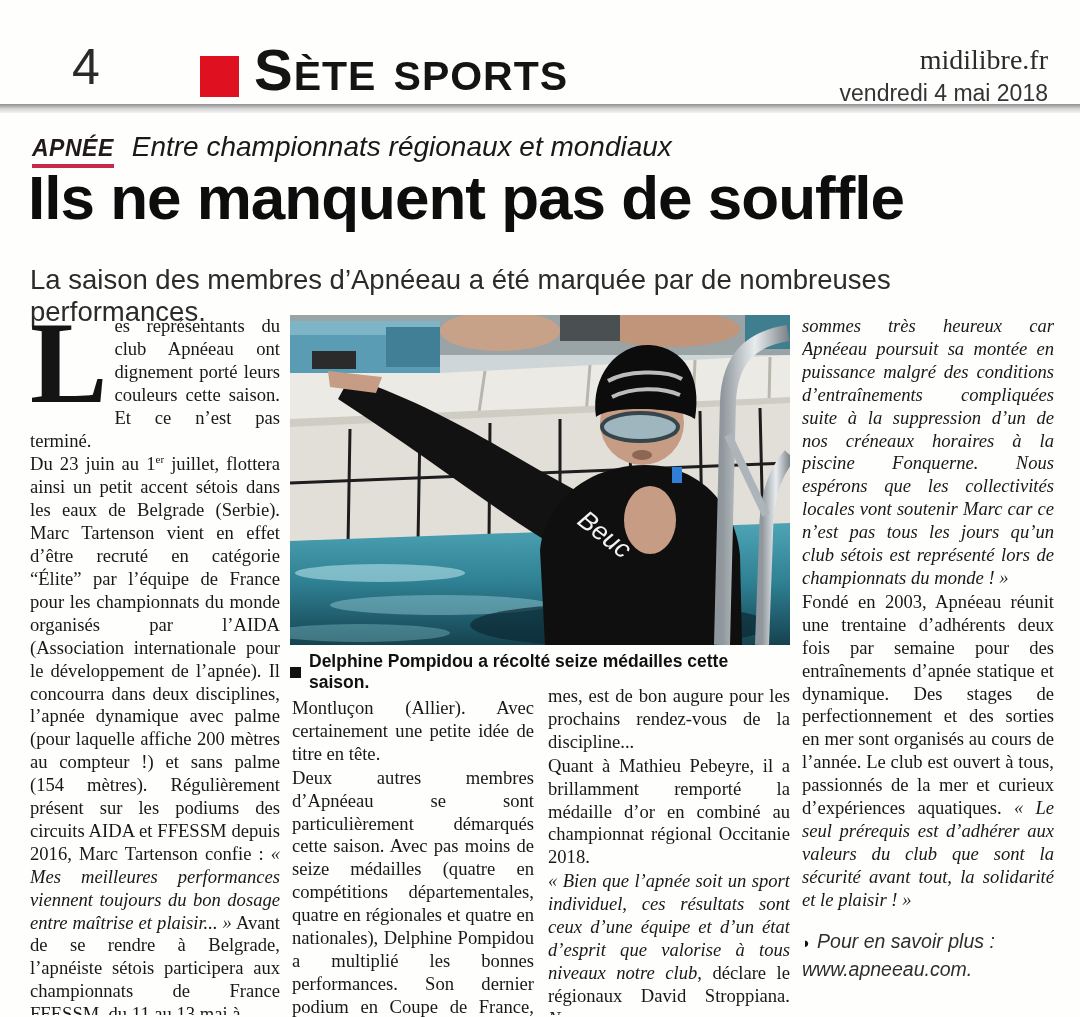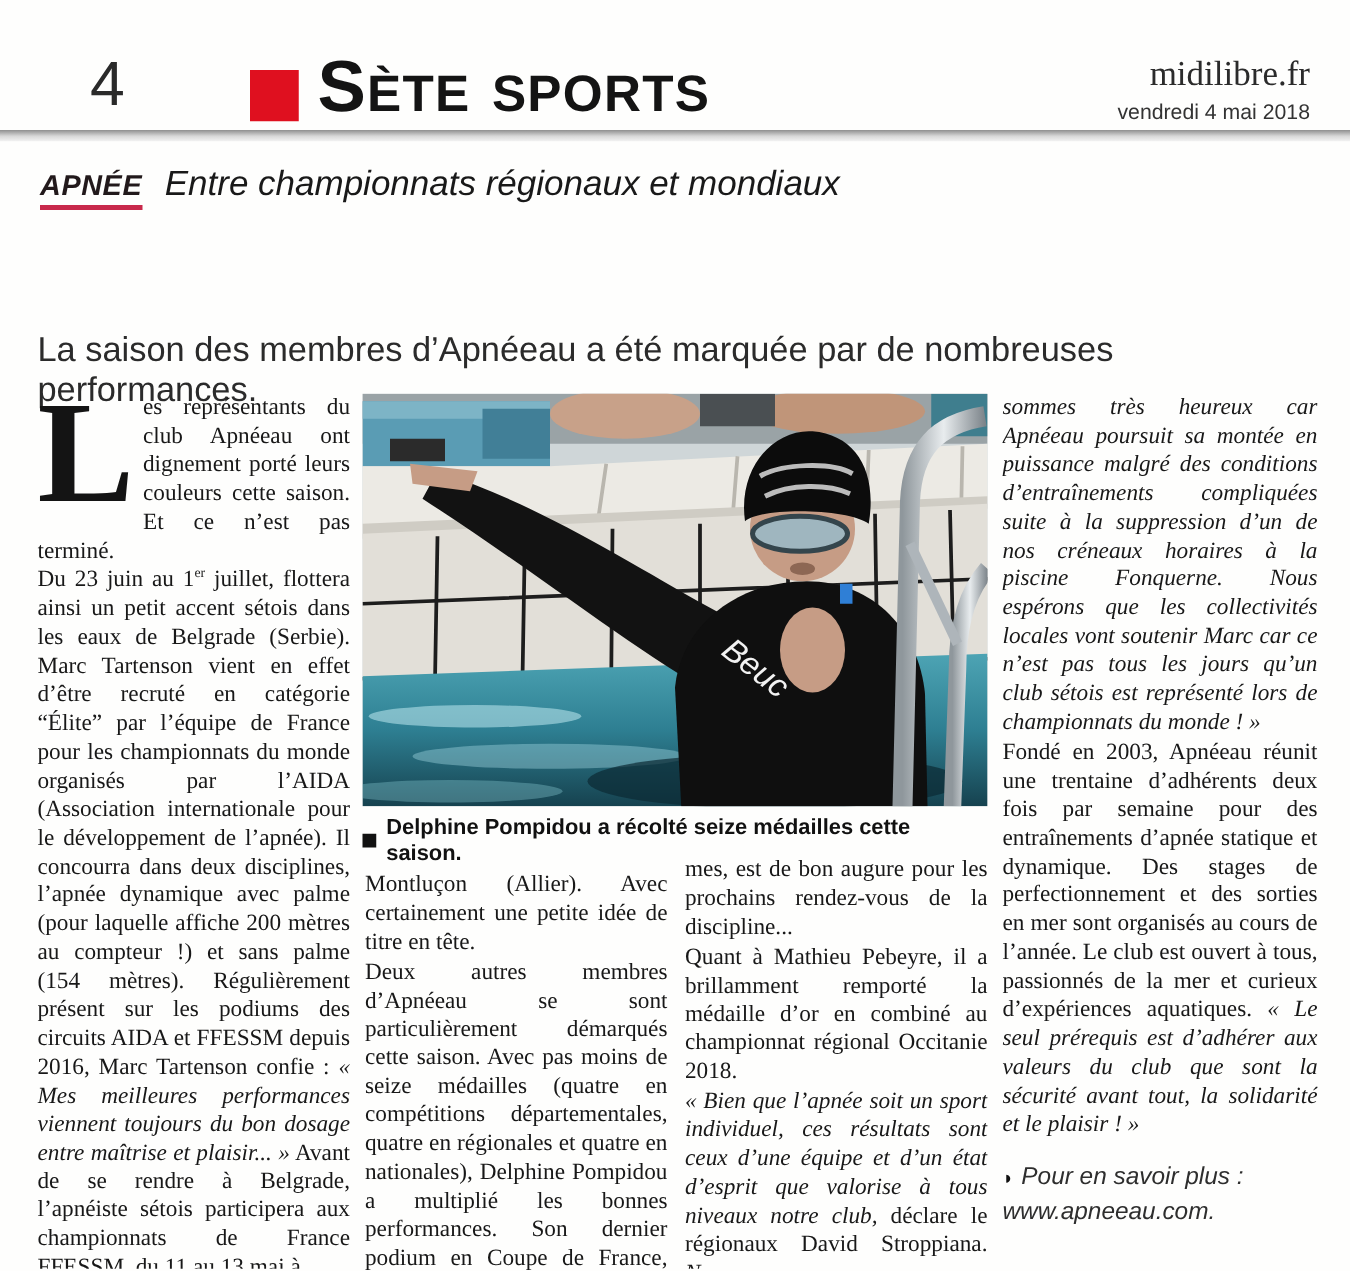--- a/index.html
+++ b/index.html
@@ -6,21 +6,21 @@
   .page{position:relative;width:1080px;height:1017px;background:#fefefd;overflow:hidden;
         font-family:"Liberation Serif",serif;color:#1b1b1b;}
   
   .hdr-pagenum{position:absolute;left:72px;top:38px;font-family:"Liberation Sans",sans-serif;
         font-weight:300;font-size:50px;color:#2a2a2a;}
   .hdr-redsq{position:absolute;left:200px;top:56px;width:39px;height:41px;background:#df101f;}
   .hdr-section{position:absolute;left:254px;top:36px;font-family:"Liberation Sans",sans-serif;
         font-variant:small-caps;font-weight:600;font-size:58px;letter-spacing:1px;color:#141414;}
   .hdr-right{position:absolute;right:32px;top:44px;text-align:right;}
   .hdr-site{font-family:"Liberation Serif",serif;font-size:28px;color:#2b2b2b;}
-  .hdr-date{font-family:"Liberation Sans",sans-serif;font-weight:300;font-size:17px;color:#333;margin-top:4px;}
+  .hdr-date{font-family:"Liberation Sans",sans-serif;font-weight:300;font-size:23px;color:#333;margin-top:4px;}
   .hdr-rule{position:absolute;left:0;top:104px;width:1080px;height:9px;
         background:linear-gradient(#8f8f8f,#d8d8d8 55%,#f2f2f2);}
   
   .kicker{position:absolute;left:32px;top:131px;display:flex;align-items:baseline;gap:18px;font-style:italic;}
   .kicker-label{font-family:"Liberation Sans",sans-serif;font-weight:700;font-size:23px;
         color:#22191b;border-bottom:4px solid #c8294b;padding-bottom:2px;letter-spacing:.5px;}
   .kicker-sub{font-family:"Liberation Sans",sans-serif;font-weight:400;font-size:28px;color:#191919;}
   .headline{position:absolute;left:28px;top:162px;width:1030px;
         font-family:"Liberation Sans",sans-serif;font-weight:700;font-size:62px;
         letter-spacing:-1px;color:#0d0d0d;}
@@ -61,20 +61,21 @@
   <div class="hdr-right">
     <div class="hdr-site">midilibre.fr</div>
     <div class="hdr-date">vendredi 4 mai 2018</div>
   </div>
   <div class="hdr-rule"></div>
 
   <div class="kicker">
     <span class="kicker-label">APNÉE</span>
     <span class="kicker-sub">Entre championnats régionaux et mondiaux</span>
   </div>
+  <div class="headline">Ils ne manquent pas de souffle</div>
   <div class="standfirst">La saison des membres d’Apnéeau a été marquée par de nombreuses performances.</div>
 
   <div class="body">
 
     <div class="col col1">
       <p><span class="dropcap">L</span><span>es représentants du club Apnéeau ont dignement porté leurs couleurs cette saison. Et ce n’est pas terminé.</span></p>
       <p><span>Du 23 juin au 1</span><sup>er</sup><span> juillet, flottera ainsi un petit accent sétois dans les eaux de Belgrade (Serbie). Marc Tartenson vient en effet d’être recruté en catégorie “Élite” par l’équipe de France pour les championnats du monde organisés par l’AIDA (Association internationale pour le développement de l’apnée). Il concourra dans deux disciplines, l’apnée dynamique avec palme (pour laquelle affiche 200 mètres au compteur !) et sans palme (154 mètres). Régulièrement présent sur les podiums des circuits AIDA et FFESSM depuis 2016, Marc Tartenson confie : </span><span class="it">« Mes meilleures performances viennent toujours du bon dosage entre maîtrise et plaisir... »</span><span> Avant de se rendre à Belgrade, l’apnéiste sétois participera aux championnats de France FFESSM, du 11 au 13 mai à</span></p>
     </div>
 
     <div class="photo-wrap">

